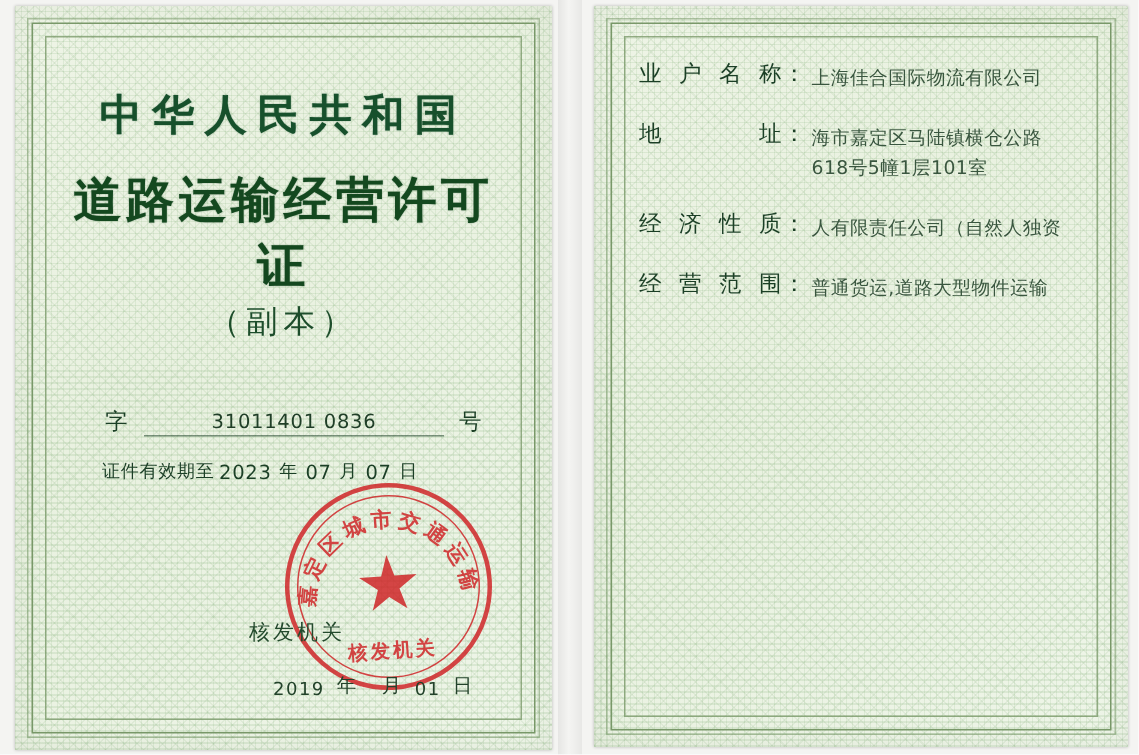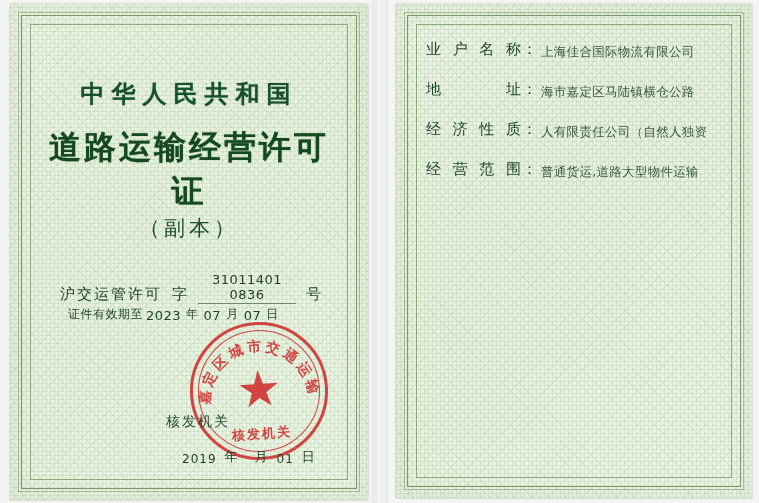--- a/index.html
+++ b/index.html
@@ -64,22 +64,22 @@
     left: 28px; top: 26px; right: 28px; bottom: 26px;
   }
   .cn-title {
     font-family: "DejaVu Serif", "Liberation Serif", serif;
     text-align: center;
     color: #1d4d2b;
     letter-spacing: 6px;
     font-weight: bold;
   }
   .title-country {
-    margin-top: 48px;
-    font-size: 24px;
+    margin-top: 28px;
+    font-size: 28px;
     letter-spacing: 7px;
     color: #17502c;
     text-shadow: 0 0 1px rgba(23,80,44,0.5);
   }
   .title-main {
     margin-top: 16px;
     font-size: 32px;
     letter-spacing: 3px;
     color: #14481f;
     font-weight: bold;
@@ -270,21 +270,20 @@
     <div class="guilloche"></div>
     <div class="inner-frame"></div>
     <div class="inner-frame2"></div>
 
     <div class="left-content">
       <div class="cn-title title-country">中华人民共和国</div>
       <div class="cn-title title-main">道路运输经营许可证</div>
       <div class="cn-title title-sub">（副本）</div>
 
       <div class="field-row" id="lic-row">
-        <span class="lic-label">沪交运管许可</span>
         <span class="lic-zi">字</span>
         <span class="lic-no">31011401 0836</span>
         <span class="lic-hao">号</span>
       </div>
 
       <div class="field-row" id="valid-row">
         <span class="v-label">证件有效期至</span>
         <span class="v-val">2023</span>
         <span class="v-unit">年</span>
         <span class="v-val">07</span>
@@ -332,20 +331,21 @@
         <div class="r-label">业户名称</div>
         <div class="r-colon">：</div>
         <div class="r-value">上海佳合国际物流有限公司</div>
       </div>
 
       <div class="r-row">
         <div class="r-label">地址</div>
         <div class="r-colon">：</div>
         <div class="r-value">
           <span>海市嘉定区马陆镇横仓公路</span>
+          <span class="line2">618号5幢1层101室</span>
         </div>
       </div>
 
       <div class="r-row">
         <div class="r-label">经济性质</div>
         <div class="r-colon">：</div>
         <div class="r-value">人有限责任公司（自然人独资</div>
       </div>
 
       <div class="r-row">

